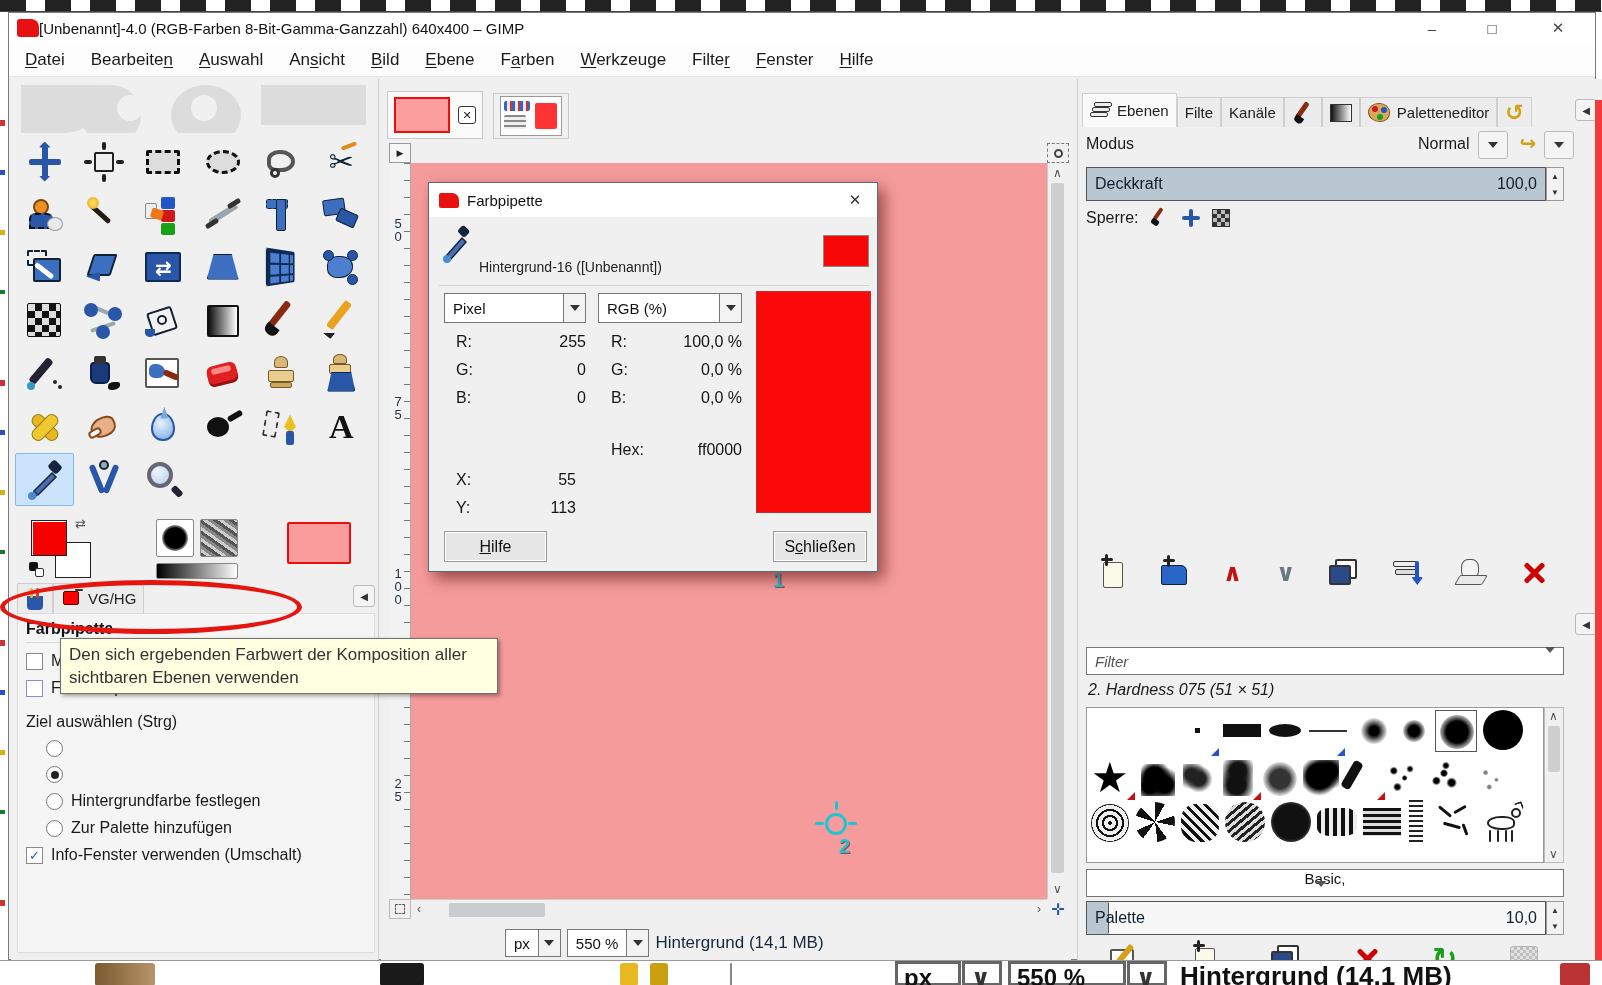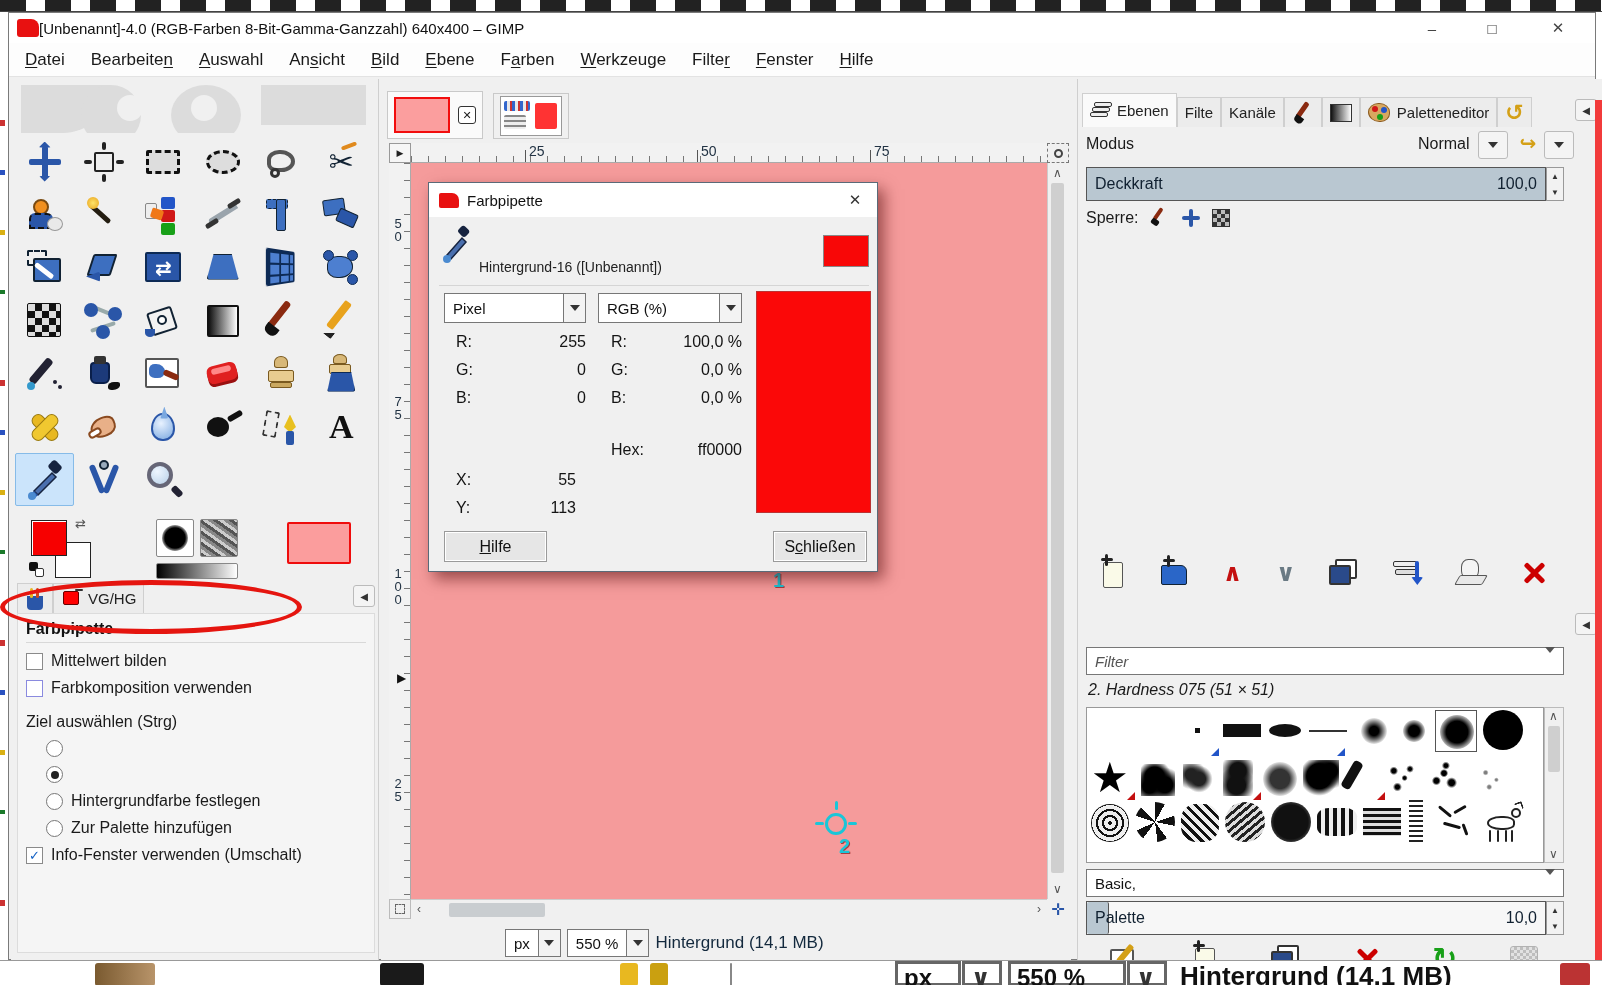--- a/index.html
+++ b/index.html
@@ -532,28 +532,20 @@
       <div class="imgtab" style="left:112px;top:14px;height:46px;background:#f0f0f0;">
         <div class="thumb2">
           <i class="bar" style="left:34px;top:6px;width:22px;height:26px;background:#f33;"></i>
           <i class="bar" style="left:3px;top:4px;width:26px;height:10px;background:repeating-linear-gradient(90deg,#36c 0 3px,#e8e8e8 3px 6px,#c33 6px 8px);"></i>
           <i class="bar" style="left:3px;top:18px;width:22px;height:14px;background:repeating-linear-gradient(#888 0 2px,#eee 2px 5px);"></i>
         </div>
       </div>
 
       <div class="corner-btn">▶</div>
 
-      <div class="hruler">
-        <div class="maj" style="left:114px;"></div>
-          <div class="maj" style="left:286px;"></div>
-          <div class="maj" style="left:459px;"></div>
-        <span class="rlabel" style="left:118px;">25</span>
-        <span class="rlabel" style="left:290px;">50</span>
-        <span class="rlabel" style="left:463px;">75</span>
-      </div>
       <div class="abs" style="left:666px;top:64px;width:22px;height:20px;border:1px dashed #777;display:flex;align-items:center;justify-content:center;">
         <span style="width:9px;height:9px;border:2px solid #444;border-radius:50%;display:inline-block;"></span>
       </div>
 
       <div class="vruler">
         <span class="vlab" style="top:54px;white-space:pre-line;">5
 0</span>
         <span class="vlab" style="top:232px;white-space:pre-line;">7
 5</span>
         <span class="vlab" style="top:404px;white-space:pre-line;">1
@@ -778,21 +770,21 @@
         <span class="bcell" style="left:40px;top:84px;width:0;height:0;border-left:8px solid transparent;border-bottom:8px solid #c41010;"></span>
         <span class="bcell" style="left:166px;top:84px;width:0;height:0;border-left:8px solid transparent;border-bottom:8px solid #c41010;"></span>
         <span class="bcell" style="left:290px;top:84px;width:0;height:0;border-left:8px solid transparent;border-bottom:8px solid #c41010;"></span>
       </div>
       <div class="abs" style="left:466px;top:628px;width:20px;height:156px;background:#f0f0f0;border:1px solid #bbb;">
         <span class="arrow" style="left:4px;top:2px;">∧</span>
         <div class="scroll-thumb" style="left:3px;top:18px;width:12px;height:46px;"></div>
         <span class="arrow" style="left:4px;bottom:2px;">∨</span>
       </div>
 
-      <div class="abs combo" style="left:8px;top:790px;width:478px;height:28px;justify-content:space-between;">
+      <div class="abs combo" style="left:8px;top:790px;width:478px;height:28px;justify-content:space-between;flex-direction:column;">
         <span class="val">Basic,</span>
         <span style="padding-right:8px;"><i class="tri-down" style="border-top-color:#555;"></i></span>
       </div>
 
       <div class="slider" style="left:8px;top:822px;width:460px;background:#f7f7f7;">
         <i class="bar" style="left:0;top:0;width:22px;height:32px;background:#b9c7d1;border-right:1px solid #555;"></i>
         <span style="position:relative;z-index:1;">Palette</span>
         <span>10,0</span>
       </div>
       <div class="spin" style="left:468px;top:822px;">
@@ -903,20 +895,24 @@
     </div>
 
     <div class="dlg-swatch"></div>
 
     <div class="btn" style="left:15px;top:348px;width:103px;"><u>H</u>ilfe</div>
     <div class="btn" style="left:344px;top:348px;width:94px;">S<u>c</u>hließen</div>
   </div>
 
   <div class="abs ellipse"></div>
 
+  <div class="abs tooltip">
+    <div>Den sich ergebenden Farbwert der Komposition aller</div>
+    <div>sichtbaren Ebenen verwenden</div>
+  </div>
 
   <div class="abs bottom-strip">
     <div class="frag" style="left:95px;width:60px;background:linear-gradient(90deg,#7a5a30,#b8946a);"></div>
     <div class="frag" style="left:380px;width:44px;background:#1a1a1a;"></div>
     <div class="frag" style="left:620px;width:18px;background:#e8b820;"></div>
     <div class="frag" style="left:650px;width:18px;background:#caa010;"></div>
     <div class="frag" style="left:730px;width:2px;background:#888;"></div>
     <div class="bigbox" style="left:895px;width:66px;">px</div>
     <div class="bigbox" style="left:962px;width:40px;color:#333;">∨</div>
     <div class="bigbox" style="left:1008px;width:118px;">550 %</div>

